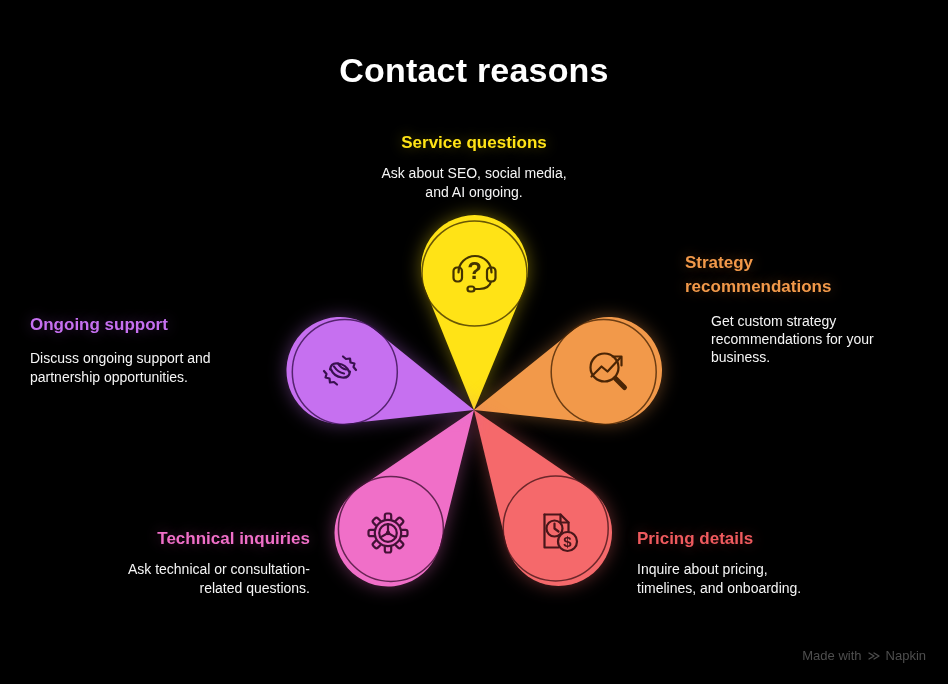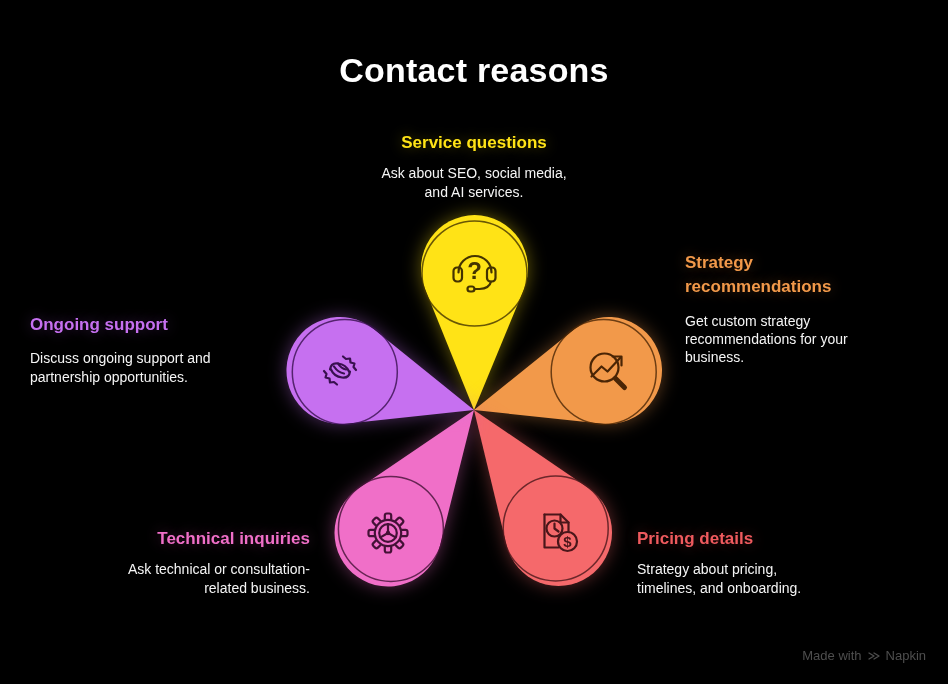--- a/index.html
+++ b/index.html
@@ -6,21 +6,21 @@
   .canvas{position:relative;width:948px;height:684px;background:#000;
           font-family:"Liberation Sans",sans-serif;overflow:hidden;}
   #petals{position:absolute;left:0;top:0;}
   .title{position:absolute;top:51px;left:0;width:100%;text-align:center;
          color:#fff;font-size:34px;font-weight:bold;letter-spacing:.2px;}
   .block{position:absolute;}
   .h{font-size:17px;font-weight:bold;line-height:24px;}
   .d{margin-top:9px;font-size:14px;line-height:19px;color:#f5f5f5;}
   .b-service{left:314px;top:131px;width:320px;text-align:center;}
   .b-strategy{left:685px;top:251px;width:200px;text-align:left;}
-  .b-strategy .d{margin-top:13px;line-height:18px;}
+  .b-strategy .d{margin-top:13px;line-height:18px;margin-left:26px;}
   .b-ongoing{left:30px;top:313px;width:232px;}
   .b-ongoing .d{margin-top:12px;}
   .b-technical{left:70px;top:527px;width:240px;text-align:right;}
   .b-technical .d{margin-top:9px;line-height:18.5px;}
   .b-pricing{left:637px;top:527px;width:250px;text-align:left;}
   .b-pricing .d{margin-top:9px;line-height:18.5px;}
   .watermark{position:absolute;right:22px;top:648px;display:flex;align-items:center;
              gap:5px;color:#4e4e4e;font-size:13px;cursor:pointer;}
   .watermark svg{display:block;}
 </style>
@@ -118,21 +118,21 @@
         </g>
   </g>
     </svg>
 
   <div class="title">Contact reasons</div>
 
   <div class="block b-service">
     <div class="h" style="color: rgb(255, 227, 22); text-shadow: rgba(255, 227, 22, 0.333) 0px 0px 14px;">Service questions</div>
     <div class="d">
       <div>Ask about SEO, social media,</div>
-      <div>and AI services.</div>
+      <div>and AI ongoing.</div>
     </div>
   </div>
 
   <div class="block b-strategy">
     <div class="h" style="color: rgb(242, 153, 74); text-shadow: rgba(242, 153, 74, 0.333) 0px 0px 14px;">Strategy recommendations</div>
     <div class="d">
       <div>Get custom strategy</div>
       <div>recommendations for your</div>
       <div>business.</div>
     </div>
@@ -143,28 +143,28 @@
     <div class="d">
       <div>Discuss ongoing support and</div>
       <div>partnership opportunities.</div>
     </div>
   </div>
 
   <div class="block b-technical">
     <div class="h" style="color: rgb(240, 111, 200); text-shadow: rgba(240, 111, 200, 0.333) 0px 0px 14px;">Technical inquiries</div>
     <div class="d">
       <div>Ask technical or consultation-</div>
-      <div>related business.</div>
+      <div>related questions.</div>
     </div>
   </div>
 
   <div class="block b-pricing">
     <div class="h" style="color: rgb(239, 90, 94); text-shadow: rgba(239, 90, 94, 0.333) 0px 0px 14px;">Pricing details</div>
     <div class="d">
-      <div>Strategy about pricing,</div>
+      <div>Inquire about pricing,</div>
       <div>timelines, and onboarding.</div>
     </div>
   </div>
 
   <div class="watermark">
     <span>Made with</span>
     <svg class="wm-icon" width="14" height="12" viewBox="0 0 14 12">
       <path d="M2 3 L7 6 L2 9 M7 3 L12 6 L7 9" fill="none" stroke="#4e4e4e" stroke-width="1.4" stroke-linecap="round" stroke-linejoin="round"></path>
     </svg>
     <span>Napkin</span>

